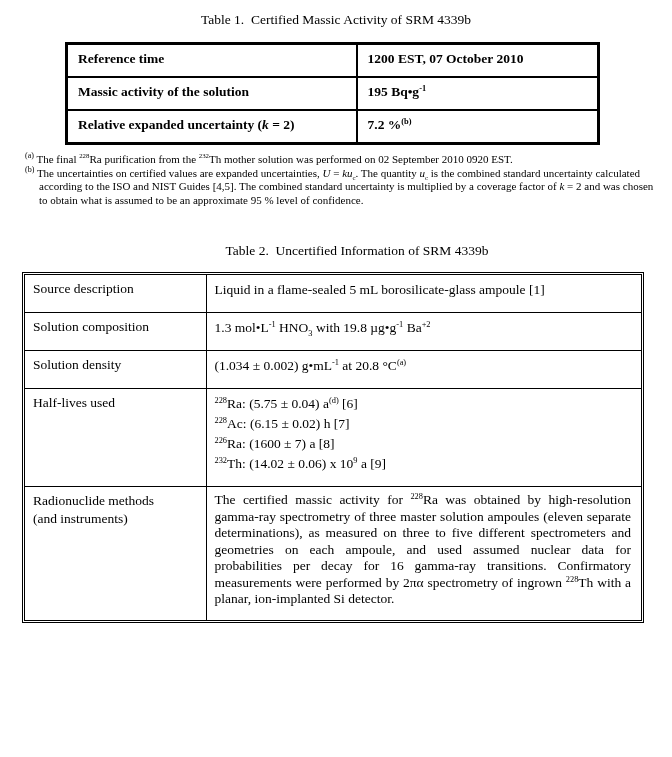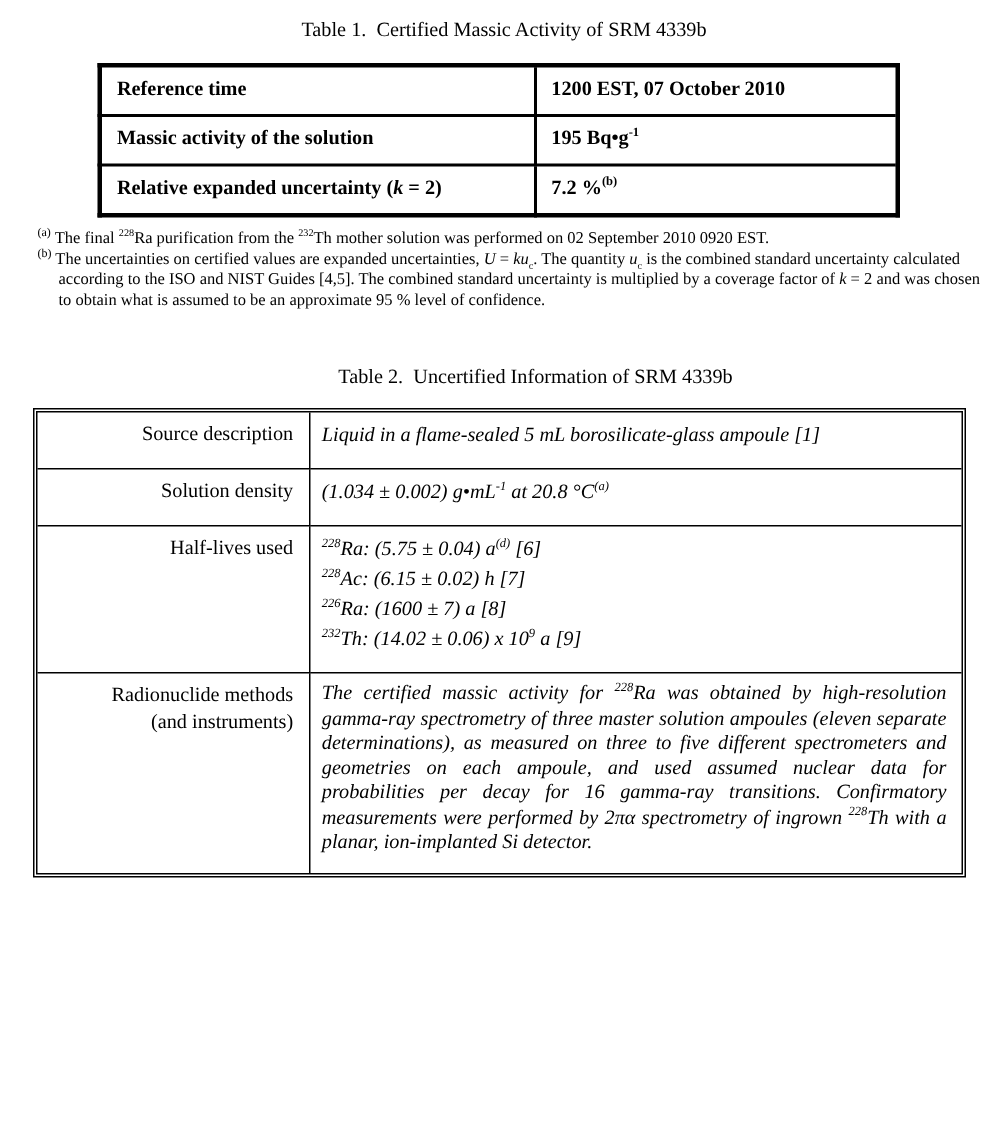--- a/index.html
+++ b/index.html
@@ -66,22 +66,22 @@
     font-size: 13.5px;
     padding: 5px 10px 12px 8px;
     vertical-align: top;
   }
   table.t2 td.t2-label { width: 181px; }
   table.t2 tr:first-child td { border-top: none; }
   table.t2 tr:last-child td { border-bottom: none; }
   table.t2 td:first-child { border-left: none; }
   table.t2 td:last-child { border-right: none; }
 
-  .lbl-line { line-height: 18px; text-align: right; }
-  .val-line { line-height: 20px; font-style: italic; }
+  .lbl-line { line-height: 18px; }
+  .val-line { line-height: 20px; }
   .val-line.justify {
     text-align: justify;
     line-height: 16.5px;
   }
 </style>
 </head>
 <body>
 
 <div class="page">
 
@@ -117,20 +117,28 @@
           <tr>
             <td class="t2-label">
               <div class="lbl-line">Source description</div>
             </td>
             <td class="t2-value">
               <div class="val-line">Liquid in a flame-sealed 5 mL borosilicate-glass ampoule [1]</div>
             </td>
           </tr>
           <tr>
             <td class="t2-label">
+              <div class="lbl-line">Solution composition</div>
+            </td>
+            <td class="t2-value">
+              <div class="val-line">1.3 mol•L<sup>-1</sup> HNO<sub>3</sub> with 19.8 µg•g<sup>-1</sup> Ba<sup>+2</sup></div>
+            </td>
+          </tr>
+          <tr>
+            <td class="t2-label">
               <div class="lbl-line">Solution density</div>
             </td>
             <td class="t2-value">
               <div class="val-line">(1.034 ± 0.002) g•mL<sup>-1</sup> at 20.8 °C<sup>(a)</sup></div>
             </td>
           </tr>
           <tr>
             <td class="t2-label">
               <div class="lbl-line">Half-lives used</div>
             </td>

